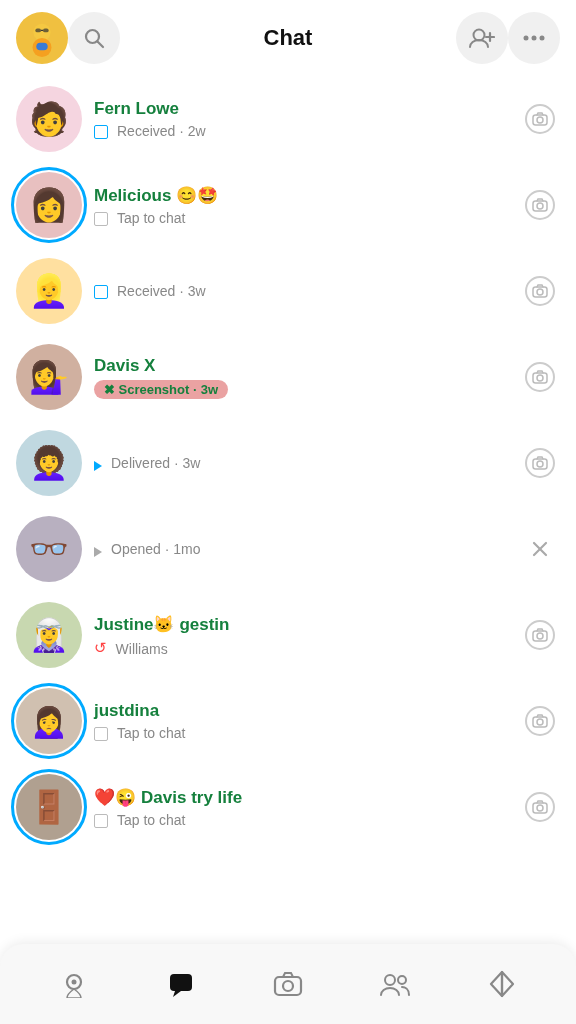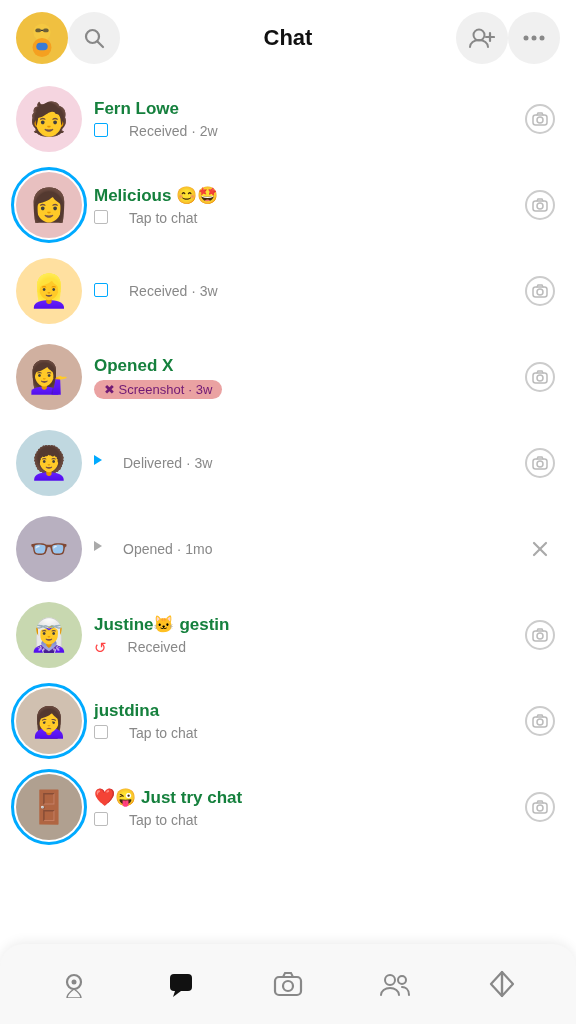--- a/index.html
+++ b/index.html
@@ -92,22 +92,22 @@
       padding: 0 12px;
     }
     .chat-name {
       font-size: 17px;
       font-weight: 600;
       color: #15803d;
       margin-bottom: 4px;
     }
     .chat-sub {
       display: flex;
-      align-items: flex-start;
-      gap: 21px;
+      align-items: flex-end;
+      gap: 9px;
       font-size: 14px;
       color: #888;
     }
     .chat-action {
       width: 40px;
       height: 40px;
       display: flex;
       align-items: center;
       justify-content: center;
       flex-shrink: 0;
@@ -122,24 +122,25 @@
       align-items: center;
       justify-content: center;
     }
 
     
     .screenshot-badge {
       display: inline-flex;
       align-items: center;
       gap: 4px;
       background: rgba(220, 100, 100, 0.6);
-      color: #701a75;
+      color: #15803d;
       font-size: 13px;
       padding: 2px 10px;
       border-radius: 12px;
+      font-weight: bold;
     }
 
     
     .replay-icon {
       color: #ff4444;
       font-size: 15px;
     }
 
     
     .arrow-right {
@@ -297,21 +298,21 @@
       <path d="M5 3l1-2h4l1 2" stroke="#bbb" stroke-width="1.5" stroke-linecap="round"></path>
     </svg>
         </div>
       </div>
     </div>
     <div class="chat-item">
       <div class="avatar-wrap" style="background: rgb(208, 176, 160);">
         <div class="avatar-emoji-bg" style="font-size: 32px;">💁‍♀️</div>
       </div>
       <div class="chat-info">
-        <div class="chat-name">Opened X</div>
+        <div class="chat-name">Davis X</div>
         <div class="chat-sub">
           <span class="screenshot-badge">✖ Screenshot · 3w</span>
         </div>
       </div>
       <div class="chat-action">
         <div class="camera-icon">
           <svg width="16" height="14" viewBox="0 0 16 14" fill="none">
       <rect x="1" y="3" width="14" height="10" rx="2.5" stroke="#bbb" stroke-width="1.5"></rect>
       <circle cx="8" cy="8" r="3" stroke="#bbb" stroke-width="1.5"></circle>
       <path d="M5 3l1-2h4l1 2" stroke="#bbb" stroke-width="1.5" stroke-linecap="round"></path>
@@ -357,21 +358,21 @@
       </div>
     </div>
     <div class="chat-item">
       <div class="avatar-wrap" style="background: rgb(200, 216, 176);">
         <div class="avatar-emoji-bg" style="font-size: 32px;">🧝‍♀️</div>
       </div>
       <div class="chat-info">
         <div class="chat-name">Justine🐱 gestin</div>
         <div class="chat-sub">
           <span class="replay-icon">↺</span>
-          <span>Received</span>
+          <span>Williams</span>
         </div>
       </div>
       <div class="chat-action">
         <div class="camera-icon">
           <svg width="16" height="14" viewBox="0 0 16 14" fill="none">
       <rect x="1" y="3" width="14" height="10" rx="2.5" stroke="#bbb" stroke-width="1.5"></rect>
       <circle cx="8" cy="8" r="3" stroke="#bbb" stroke-width="1.5"></circle>
       <path d="M5 3l1-2h4l1 2" stroke="#bbb" stroke-width="1.5" stroke-linecap="round"></path>
     </svg>
         </div>
@@ -396,21 +397,21 @@
       <path d="M5 3l1-2h4l1 2" stroke="#bbb" stroke-width="1.5" stroke-linecap="round"></path>
     </svg>
         </div>
       </div>
     </div>
     <div class="chat-item">
       <div class="avatar-wrap story-ring" style="background: rgb(176, 160, 144);">
         <div class="avatar-emoji-bg" style="font-size: 32px;">🚪</div>
       </div>
       <div class="chat-info">
-        <div class="chat-name">❤️😜 Just try chat</div>
+        <div class="chat-name">❤️😜 Davis try life</div>
         <div class="chat-sub">
           <span class="square-icon"></span>
           <span>Tap to chat</span>
         </div>
       </div>
       <div class="chat-action">
         <div class="camera-icon">
           <svg width="16" height="14" viewBox="0 0 16 14" fill="none">
       <rect x="1" y="3" width="14" height="10" rx="2.5" stroke="#bbb" stroke-width="1.5"></rect>
       <circle cx="8" cy="8" r="3" stroke="#bbb" stroke-width="1.5"></circle>

